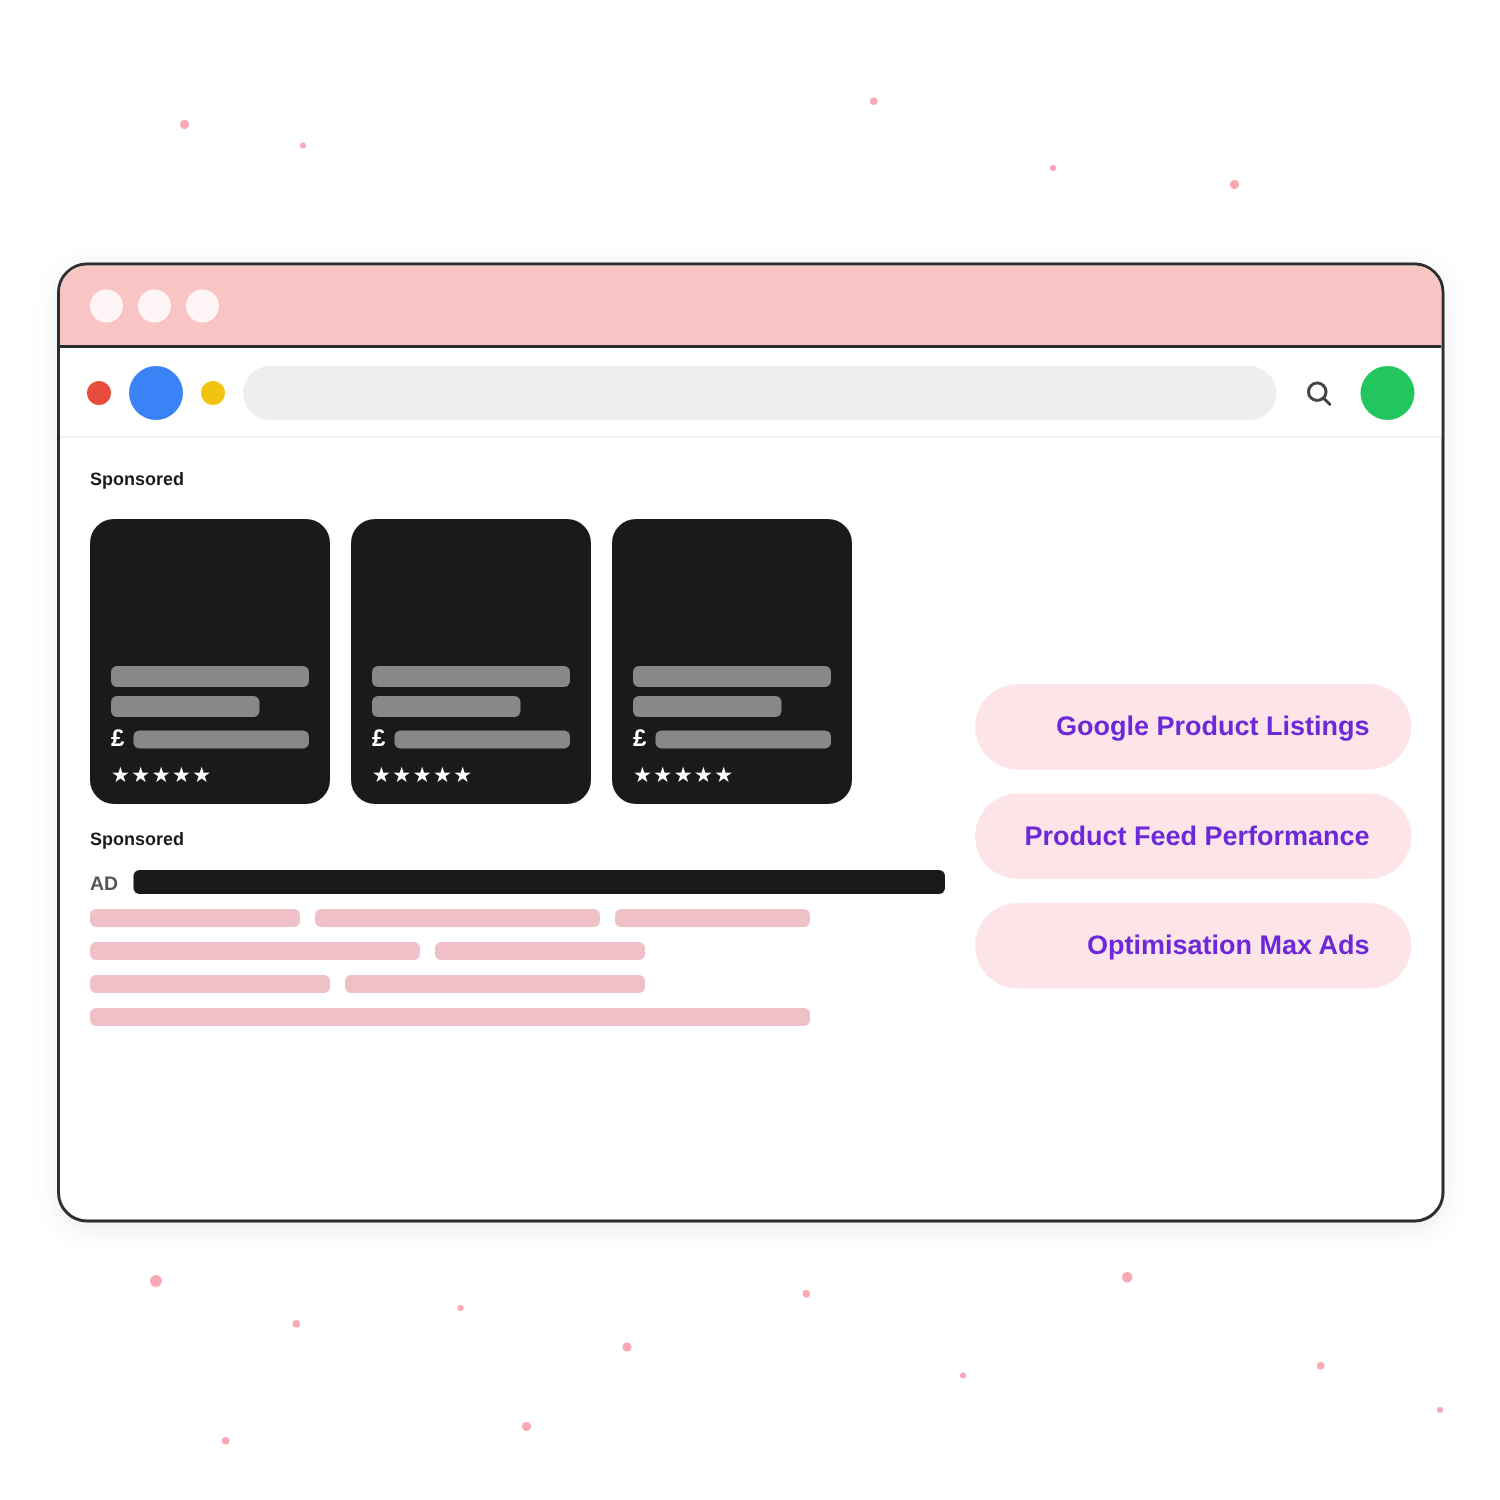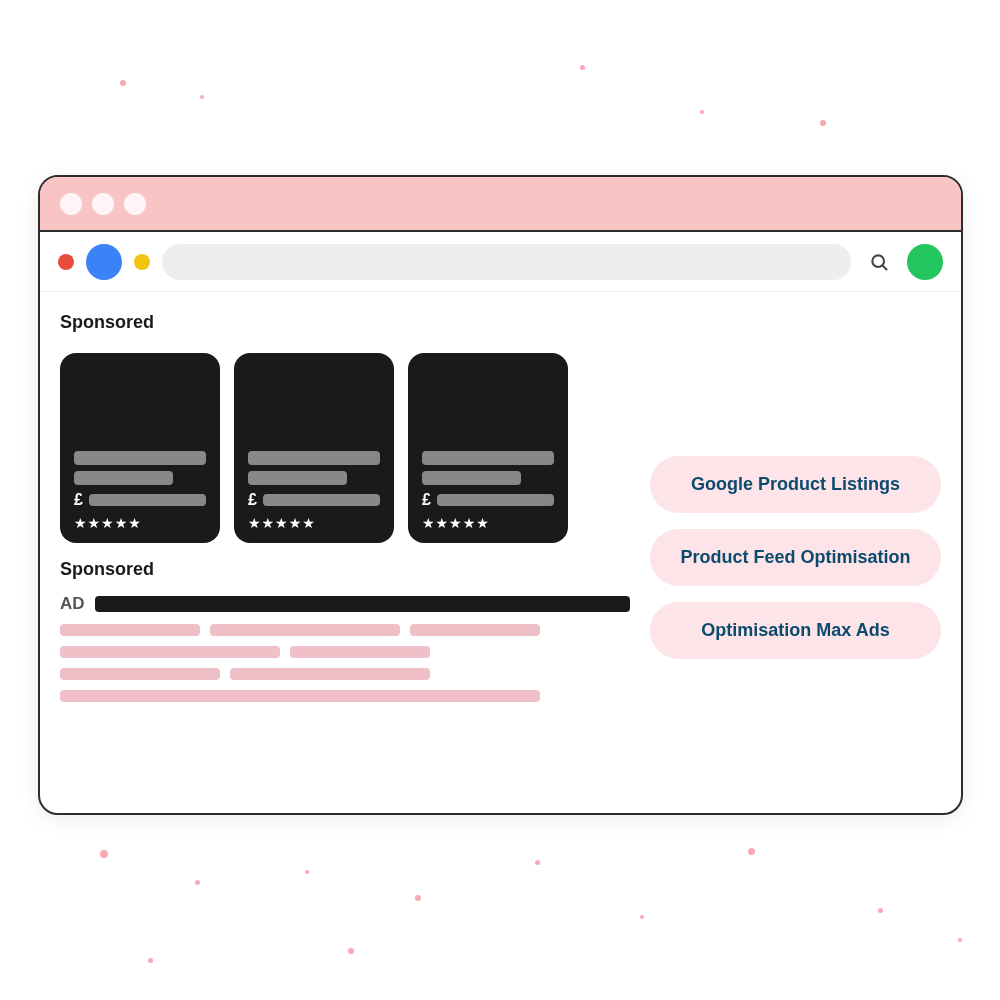--- a/index.html
+++ b/index.html
@@ -108,21 +108,21 @@
     
     .left-panel {
       flex: 0 0 570px;
       display: flex;
       flex-direction: column;
       gap: 16px;
     }
 
     .sponsored-label {
       font-weight: 800;
-      font-size: 18px;
+      font-size: 12px;
       color: #1a1a1a;
       margin-bottom: 4px;
     }
 
     
     .product-cards-row {
       display: flex;
       gap: 14px;
     }
 
@@ -181,21 +181,21 @@
       gap: 10px;
     }
 
     .ad-title-row {
       display: flex;
       align-items: center;
       gap: 10px;
     }
 
     .ad-label {
-      font-size: 17px;
+      font-size: 13px;
       font-weight: bold;
       color: #555;
     }
 
     .ad-title-bar {
       height: 16px;
       background: #1a1a1a;
       border-radius: 4px;
       flex: 1;
     }
@@ -220,22 +220,22 @@
       gap: 16px;
       padding-top: 10px;
     }
 
     .pill-label {
       background: #fce4e8;
       border-radius: 50px;
       padding: 18px 28px;
       font-size: 18px;
       font-weight: 600;
-      color: #0c4a6e;
-      text-align: center;
+      color: #6d28d9;
+      text-align: right;
       cursor: pointer;
       transition: background 0.2s;
     }
 
     
     .scatter-dot {
       position: absolute;
       border-radius: 50%;
       background: #f9a8b4;
     }
@@ -346,19 +346,19 @@
         <div class="text-bar-row">
           <div class="text-bar" style="width:480px;"></div>
         </div>
       </div>
 
     </div>
 
     <div class="right-panel">
 
       <div class="pill-label">Google Product Listings</div>
-      <div class="pill-label">Product Feed Optimisation</div>
+      <div class="pill-label">Product Feed Performance</div>
       <div class="pill-label">Optimisation Max Ads</div>
 
     </div>
 
   </div>
 </div>
 
 </body></html>

